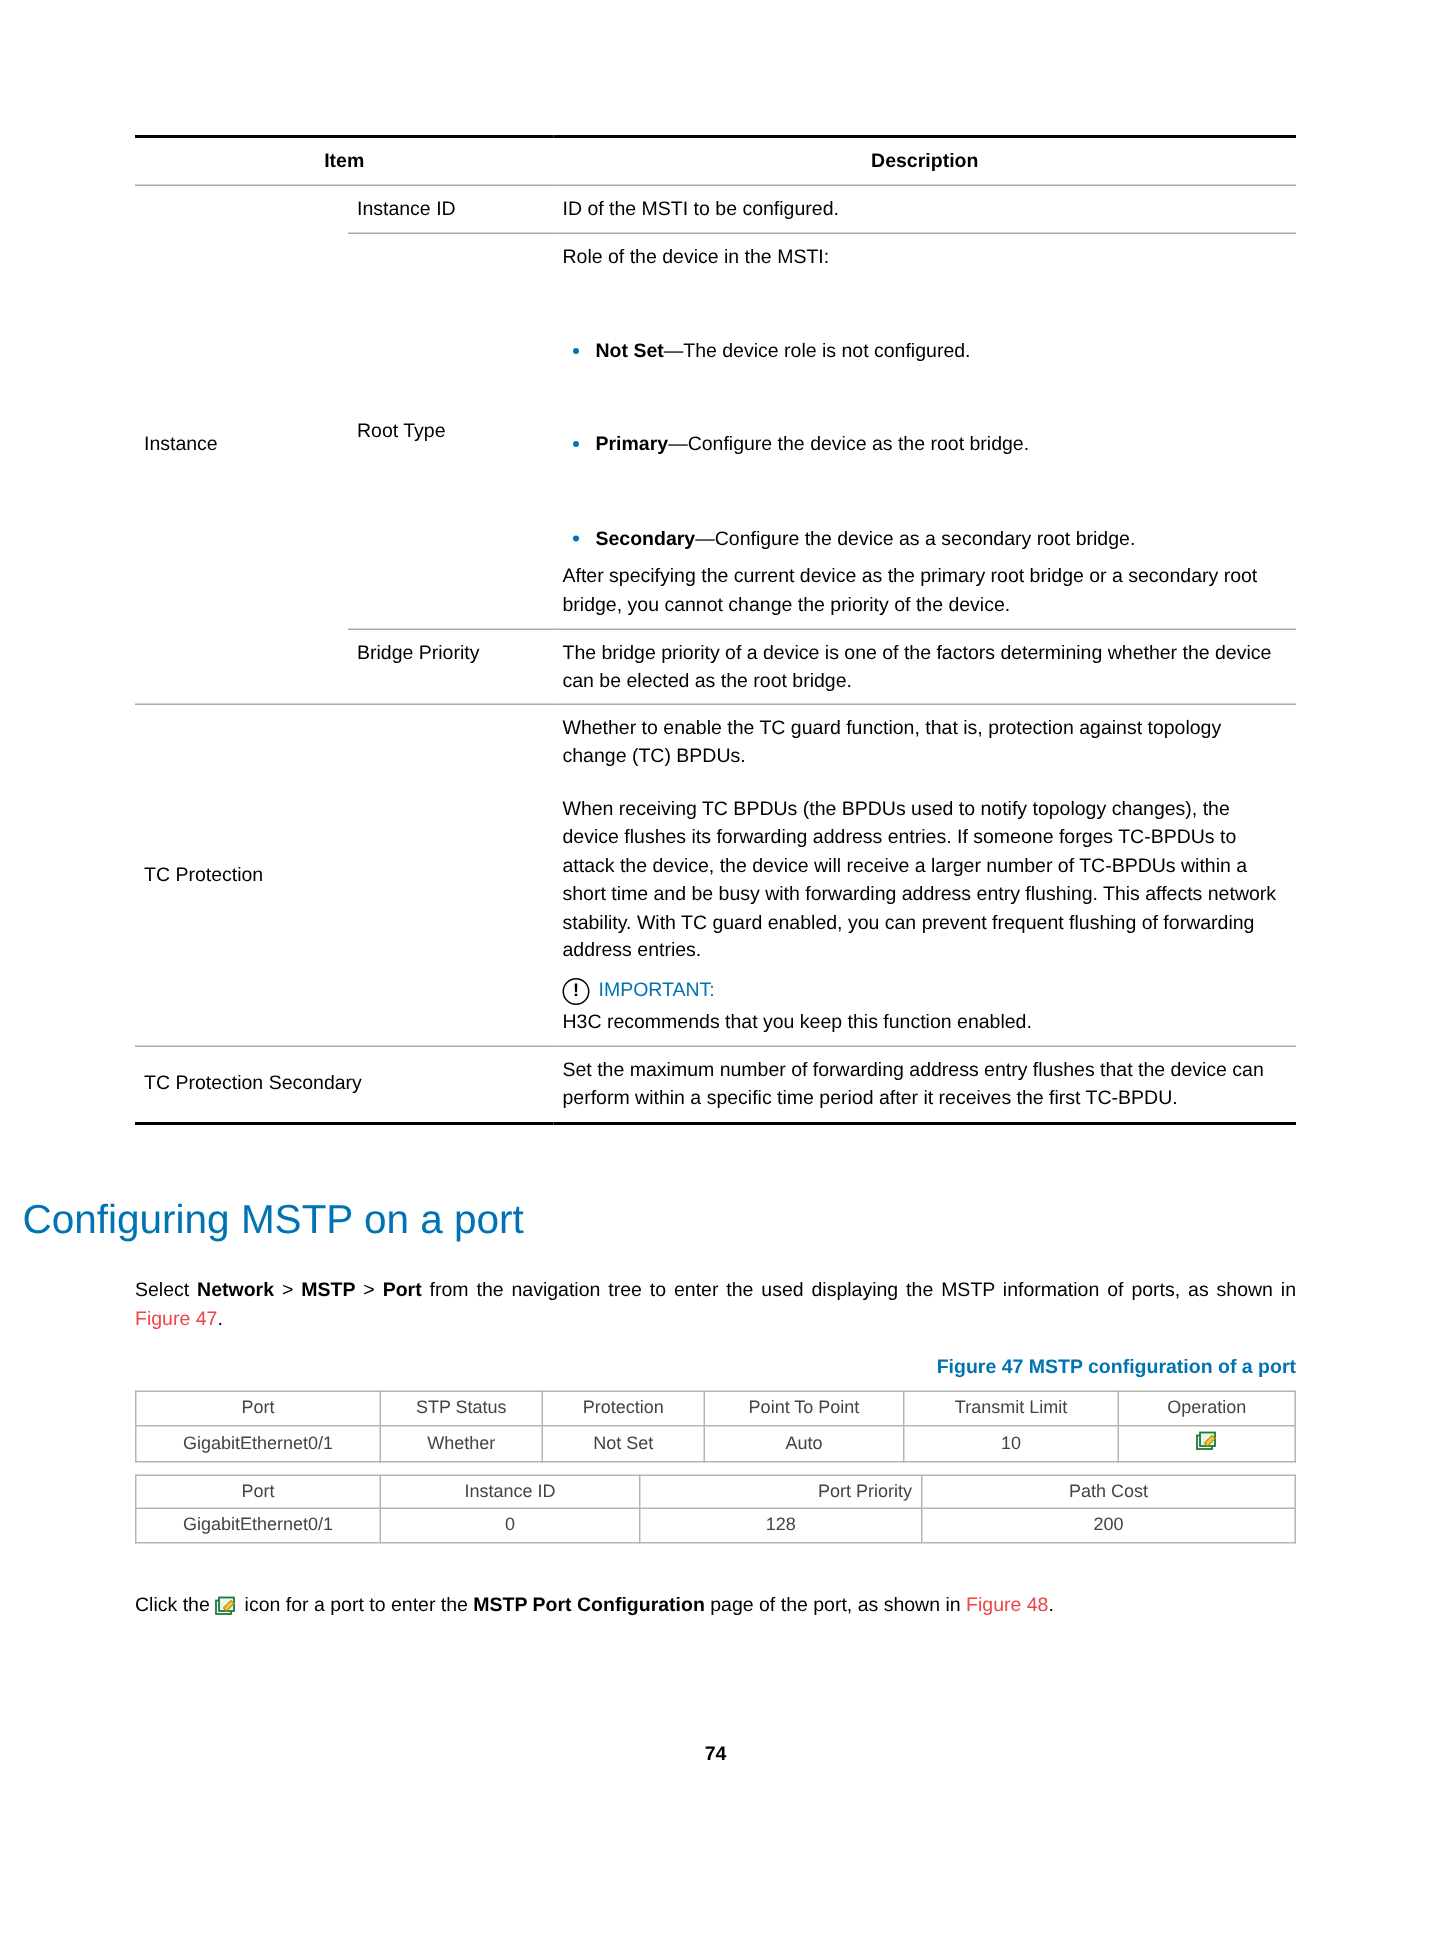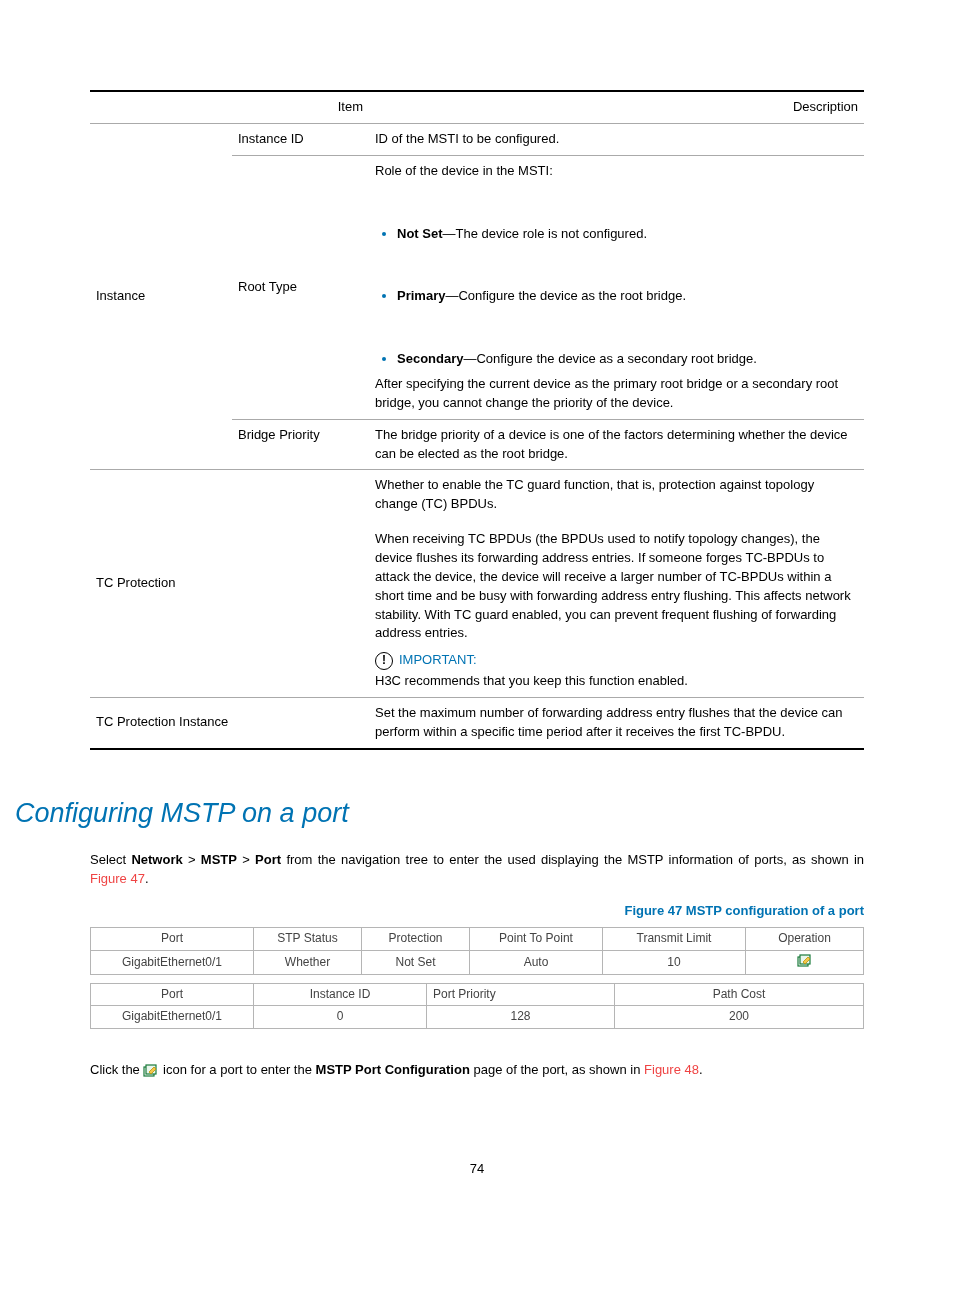--- a/index.html
+++ b/index.html
@@ -14,22 +14,22 @@
   .desc-table {
     border-collapse: collapse;
     width: 100%;
     margin-bottom: 44px;
   }
   .desc-table thead tr:first-child {
     border-top: 2px solid #000;
     border-bottom: 1.5px solid #000;
   }
   .desc-table th {
-    text-align: right;
-    font-weight: normal;
+    text-align: center;
+    font-weight: bold;
     padding: 6px 6px;
     vertical-align: top;
     margin-top: 12px;
   }
   .desc-table td {
     padding: 6px 6px;
     vertical-align: top;
     border-top: 1px solid #aaa;
   }
   .desc-table tbody tr:last-child td {
@@ -58,21 +58,20 @@
     justify-content: center;
     font-size: 12px;
     font-weight: bold;
     color: #000;
   }
   h2.section-title {
     color: #0073b3;
     font-size: 27px;
     font-weight: normal;
     margin: 18px 0 18px -75px;
-    font-style: italic;
   }
   .body-para {
     text-align: justify;
     margin-bottom: 14px;
   }
   .fig-link { color: #ef4444; }
   .fig-caption {
     color: #0073b3;
     font-weight: bold;
     margin-bottom: 6px;
@@ -96,20 +95,21 @@
   }
   .spacer { height: 8px; }
   .op-icon {
     display: inline-block;
   }
   .op-icon svg { display:block; }
   .page-num {
     text-align: center;
     margin-top: 80px;
     font-size: 13px;
+    font-weight: bold;
   }
 </style>
 </head>
 <body>
 
 <table class="desc-table">
   <thead>
     <tr>
       <th class="col-item" colspan="2">Item</th>
       <th>Description</th>
@@ -143,21 +143,21 @@
         <div style="margin-bottom:16px">Whether to enable the TC guard function, that is, protection against topology change (TC) BPDUs.</div>
         <div style="margin-bottom:8px">When receiving TC BPDUs (the BPDUs used to notify topology changes), the device flushes its forwarding address entries. If someone forges TC-BPDUs to attack the device, the device will receive a larger number of TC-BPDUs within a short time and be busy with forwarding address entry flushing. This affects network stability. With TC guard enabled, you can prevent frequent flushing of forwarding address entries.</div>
         <div class="important-row">
           <span class="important-icon">!</span>
           <span>IMPORTANT:</span>
         </div>
         <div>H3C recommends that you keep this function enabled.</div>
       </td>
     </tr>
     <tr>
-      <td colspan="2" style="vertical-align:middle">TC Protection Instance</td>
+      <td colspan="2" style="vertical-align:middle">TC Protection Secondary</td>
       <td>Set the maximum number of forwarding address entry flushes that the device can perform within a specific time period after it receives the first TC-BPDU.</td>
     </tr>
   </tbody>
 </table>
 
 <h2 class="section-title">Configuring MSTP on a port</h2>
 
 <p class="body-para">
   <span>Select </span><b>Network</b><span> &gt; </span><b>MSTP</b><span> &gt; </span><b>Port</b><span> from the navigation tree to enter the used displaying the MSTP information of ports, as shown in </span><span class="fig-link">Figure 47</span><span>.</span>
 </p>
@@ -192,21 +192,21 @@
       </td>
     </tr>
   </tbody>
     </table>
   <div class="spacer"></div>
   <table class="screenshot-table">
     <tbody>
         <tr>
       <th style="width:150px;text-align:center">Port</th>
       <th style="width:160px;text-align:center">Instance ID</th>
-      <th style="width:175px;text-align:left">Port Priority</th>
+      <th style="width:175px;text-align:right">Port Priority</th>
       <th style="text-align:center">Path Cost</th>
     </tr>
     <tr>
       <td>GigabitEthernet0/1</td>
       <td>0</td>
       <td>128</td>
       <td>200</td>
     </tr>
   </tbody>
     </table>

